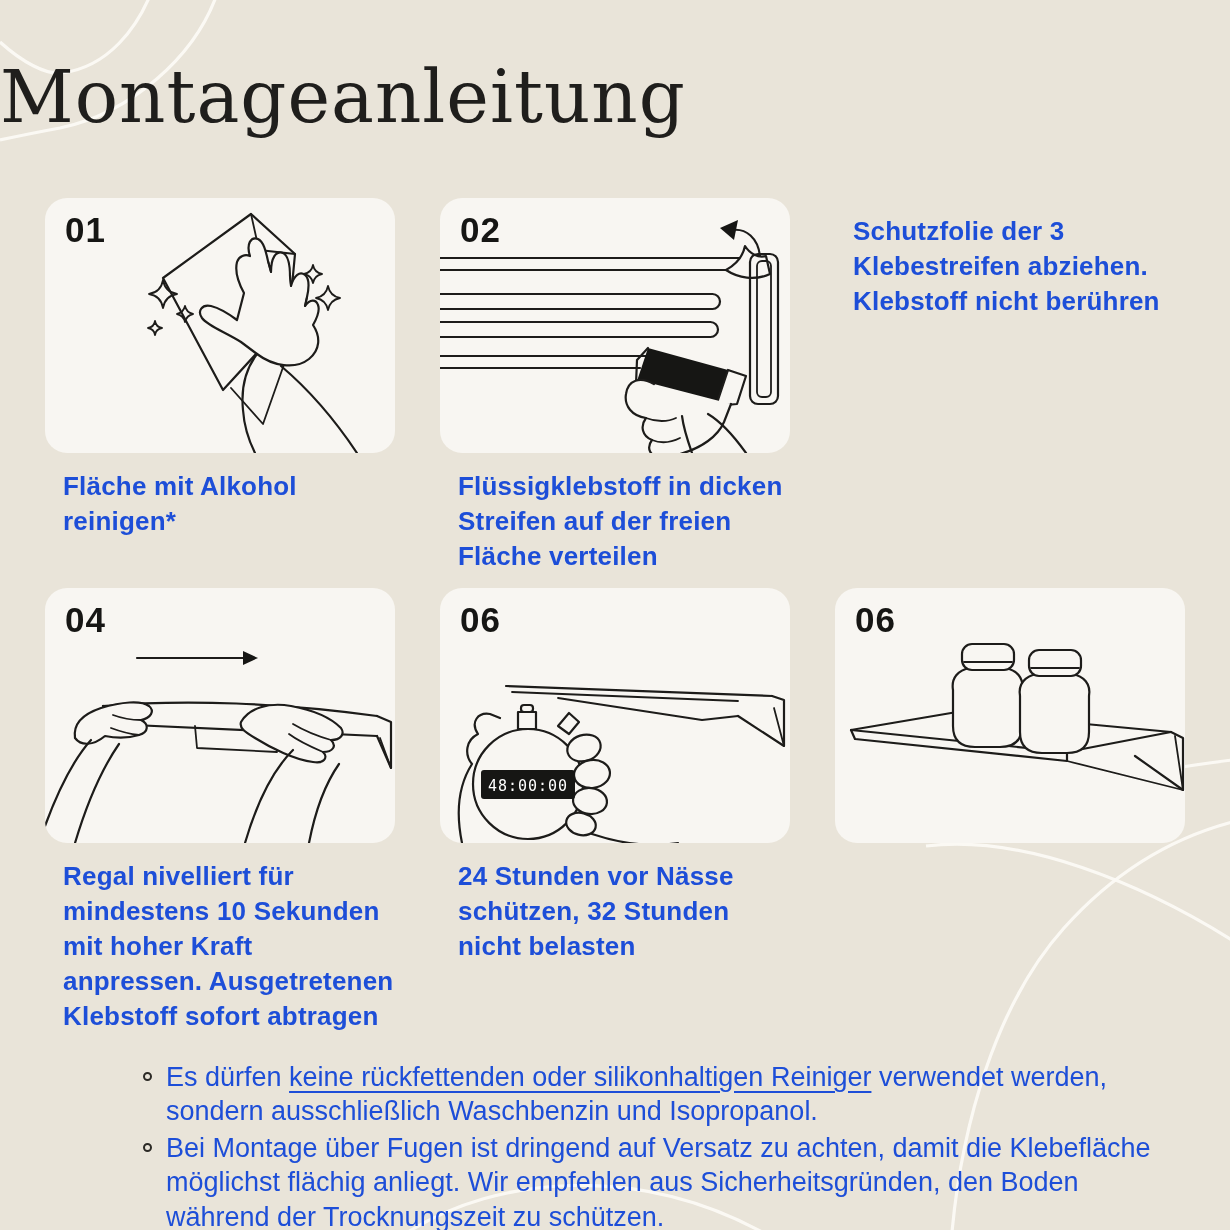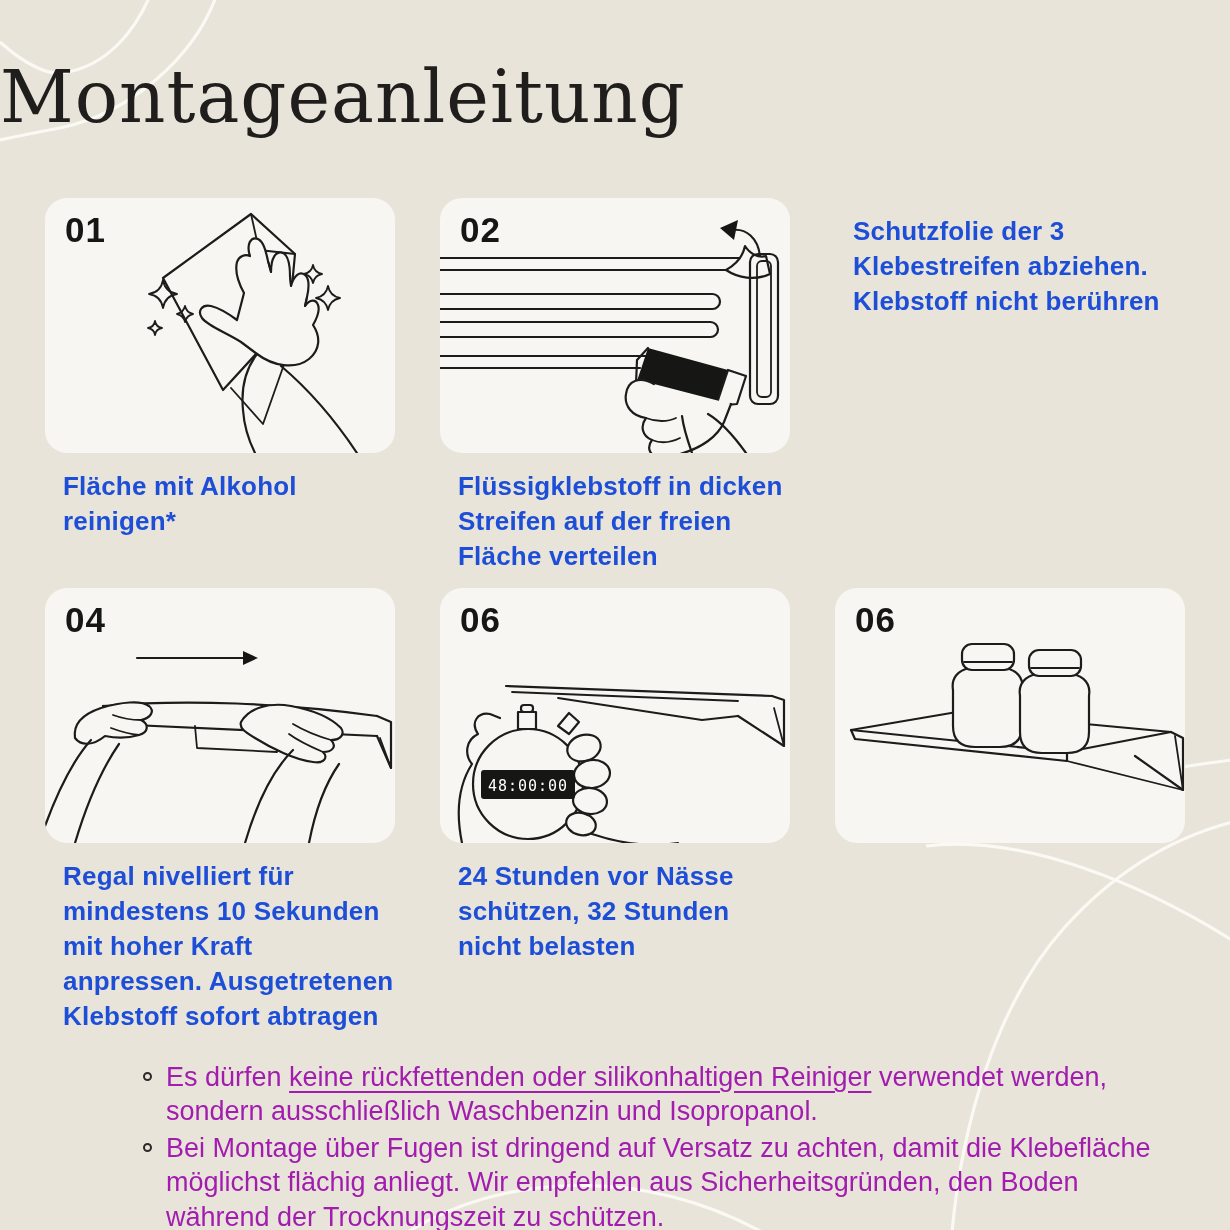--- a/index.html
+++ b/index.html
@@ -74,21 +74,21 @@
   }
 
   .notes { position:relative; margin:26px 70px 0 142px; }
   .notes-heading {
     font-weight:700; font-size:27px; line-height:34px;
     margin:0 0 2px 24px; color:#23221f;
   }
   .note {
     position:relative; padding-left:24px;
     font-size:27px; line-height:34.5px;
-    color:#a21caf; margin-bottom:2px;
+    color:#1d4ed8; margin-bottom:2px;
   }
   .bullet {
     position:absolute; left:1px; top:12px;
     width:9px; height:9px; box-sizing:border-box;
     border:2px solid #2c2a26; border-radius:50%;
   }
   .u { text-decoration:underline; text-underline-offset:5px; text-decoration-thickness:1.5px; }
 </style>
 </head>
 <body>

